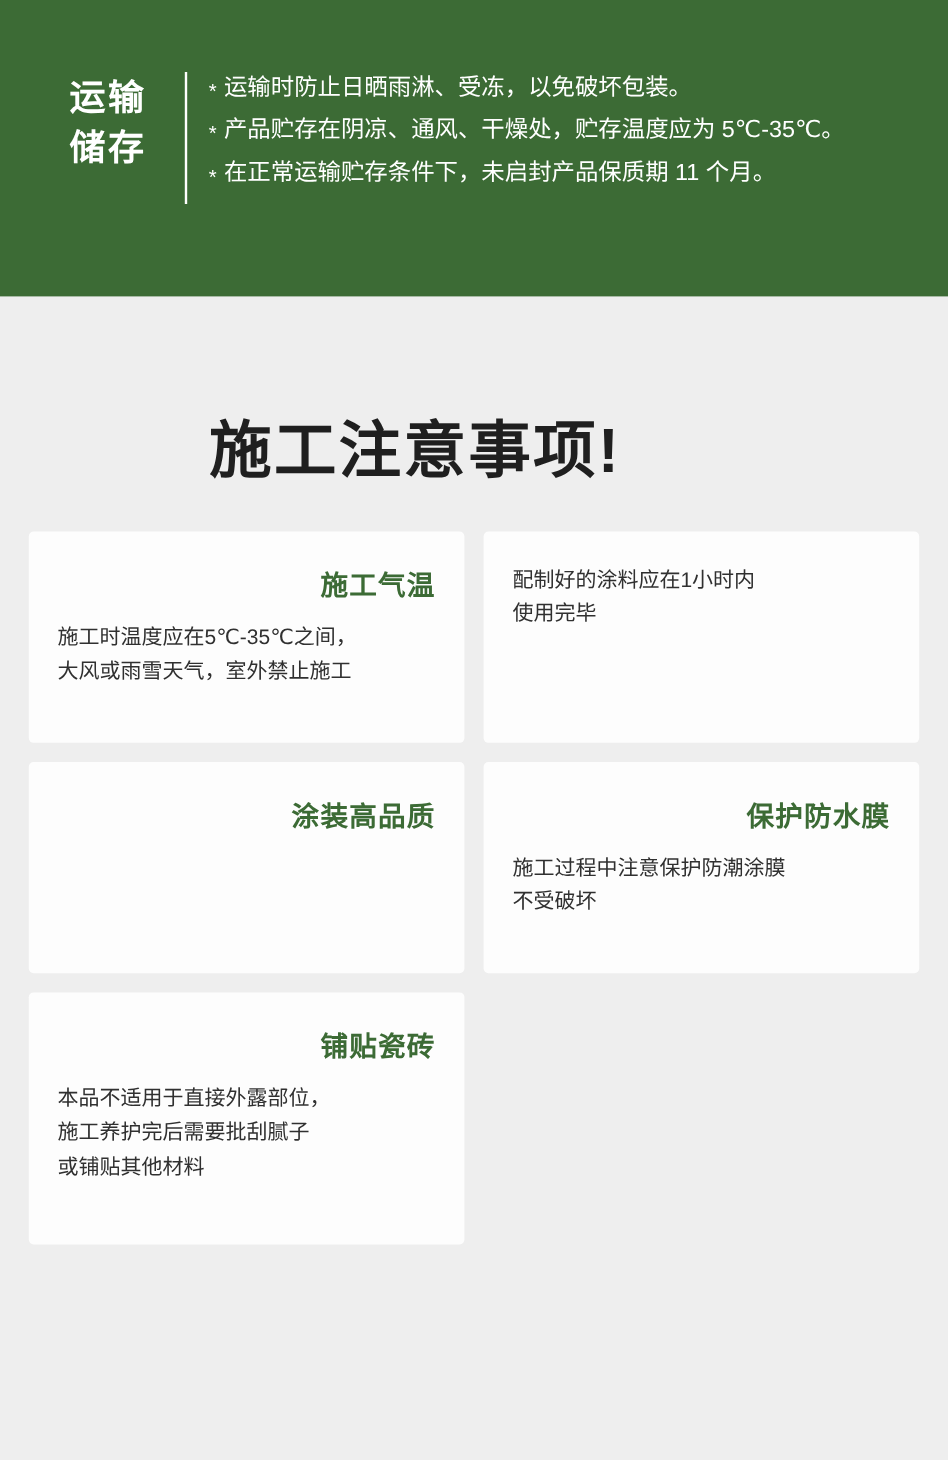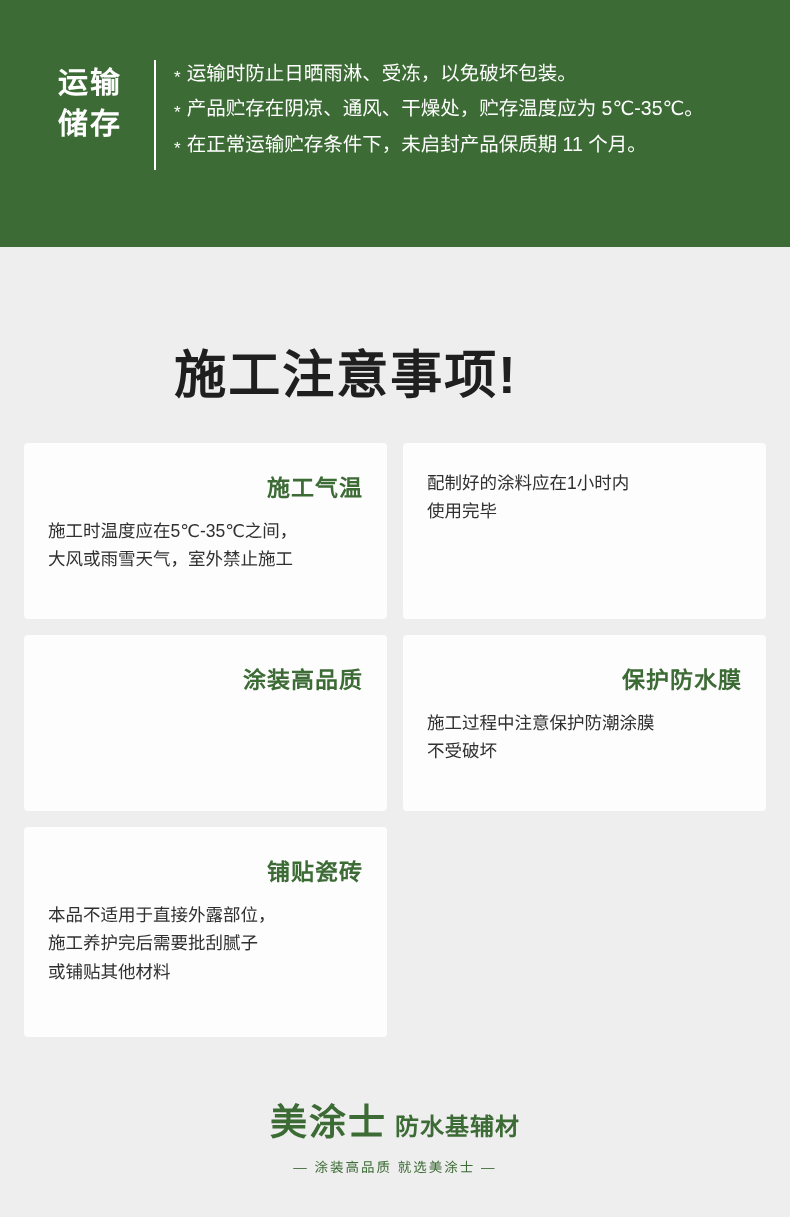--- a/index.html
+++ b/index.html
@@ -212,21 +212,14 @@
     <div class="card r3">
       <div class="card-title">铺贴瓷砖</div>
       <div class="card-body">本品不适用于直接外露部位，
 施工养护完后需要批刮腻子
 或铺贴其他材料</div>
     </div>
 
 
   </div>
 
-  <div class="footer">
-    <div class="footer-brand">
-      <span class="brand-main">美涂士</span>
-      <span class="brand-sub">防水基辅材</span>
-    </div>
-    <div class="footer-slogan">— 涂装高品质 就选美涂士 —</div>
-  </div>
 
 </div>
 
 </body></html>

